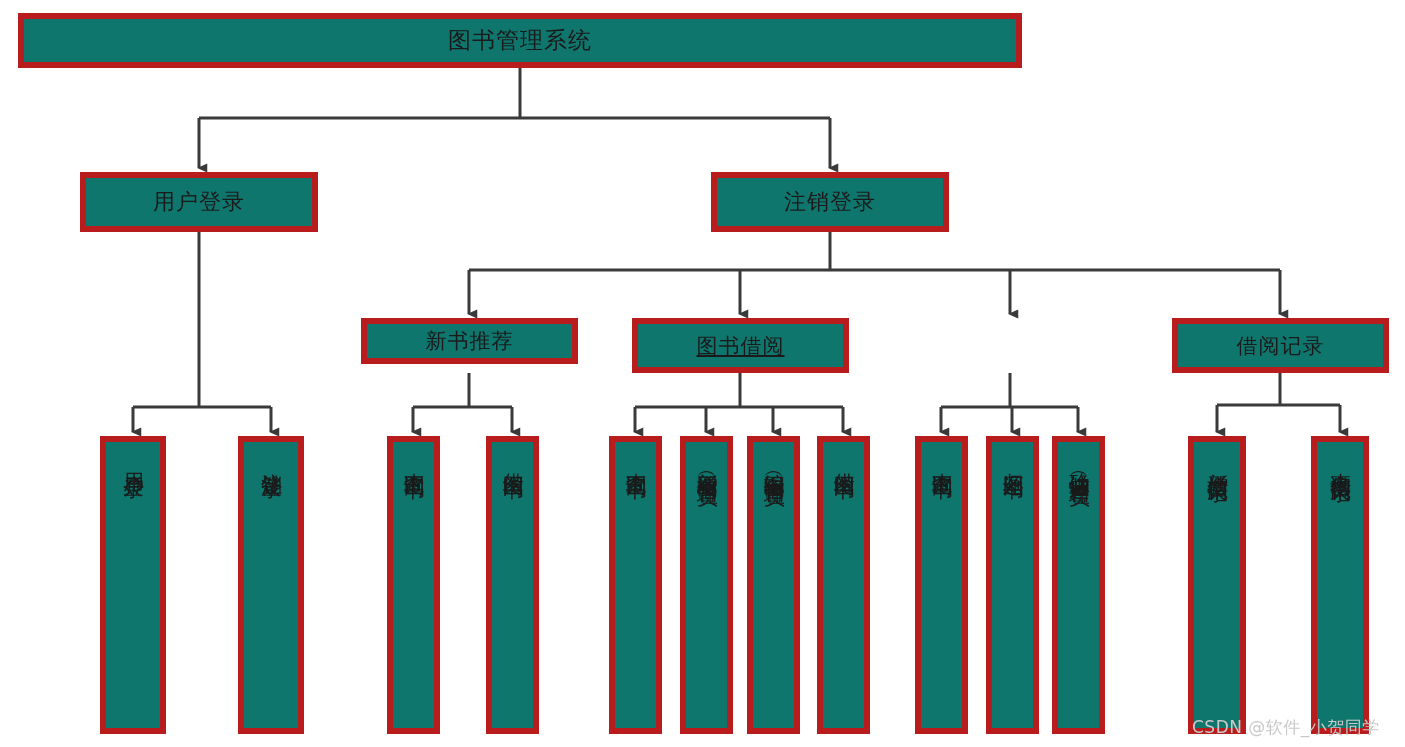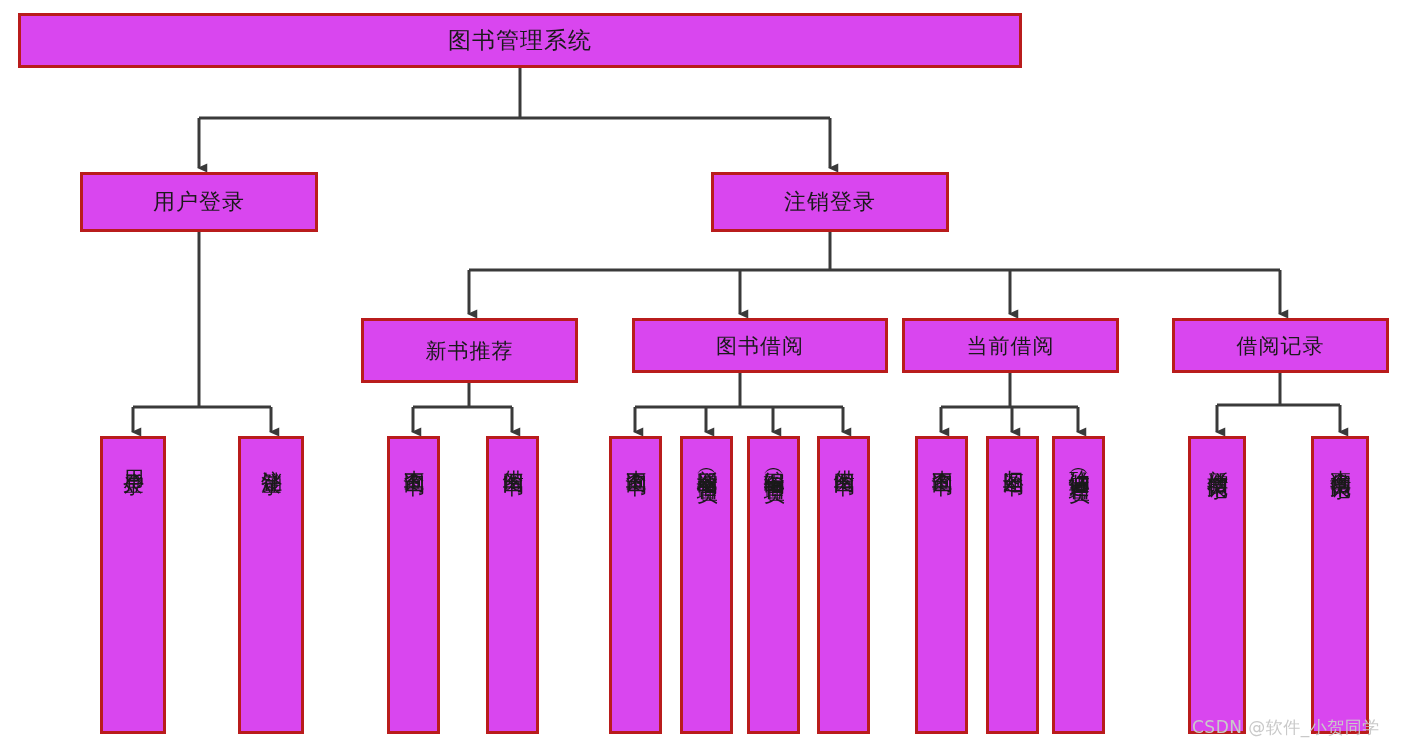--- a/index.html
+++ b/index.html
@@ -20,22 +20,22 @@
     position: absolute;
     left: 0;
     top: 0;
     width: 1405px;
     height: 747px;
     pointer-events: none;
   }
   .node {
     position: absolute;
     box-sizing: border-box;
-    background: #d946ef;
-    border: 3px solid #b91c1c;
+    background: #0f766e;
+    border: 6px solid #b91c1c;
     display: flex;
     align-items: center;
     justify-content: center;
     color: #1a1a1a;
     z-index: 2;
   }
   .node-root {
     font-size: 23px;
     letter-spacing: 1px;
   }
@@ -115,23 +115,22 @@
         <path d="M 1217 405 L 1217 432" marker-end="url(#arrow)"></path>
         <path d="M 1340 405 L 1340 432" marker-end="url(#arrow)"></path>
       </g>
   </svg>
 
   <div class="node node-root" style="left: 18px; top: 13px; width: 1004px; height: 55px;">图书管理系统</div>
 
   <div class="node node-l1" style="left: 80px; top: 172px; width: 238px; height: 60px;">用户登录</div>
   <div class="node node-l1" style="left: 711px; top: 172px; width: 238px; height: 60px;">注销登录</div>
 
-  <div class="node node-l2" style="left: 361px; top: 318px; width: 217px; height: 65px; text-align: right;">新书推荐</div>
-  <div class="node node-l2" style="left: 632px; top: 318px; width: 256px; height: 55px;">图书借阅</div>
-  <div class="node node-l2" style="left: 902px; top: 318px; width: 217px; height: 55px;">当前借阅</div>
+  <div class="node node-l2" style="left: 361px; top: 318px; width: 217px; height: 46px; text-align: right;">新书推荐</div>
+  <div class="node node-l2" style="left: 632px; top: 318px; width: 217px; height: 55px; text-decoration: underline;">图书借阅</div>
   <div class="node node-l2" style="left: 1172px; top: 318px; width: 217px; height: 55px; text-align: center;">借阅记录</div>
 
   <div class="node node-leaf" style="left: 100px; top: 436px; width: 66px; height: 298px;">
     <span class="vlabel">用户登录</span>
     </div>
   <div class="node node-leaf" style="left: 238px; top: 436px; width: 66px; height: 298px;">
     <span class="vlabel">注销登录</span>
     </div>
   <div class="node node-leaf" style="left: 387px; top: 436px; width: 53px; height: 298px;">
     <span class="vlabel">查询图书</span>

